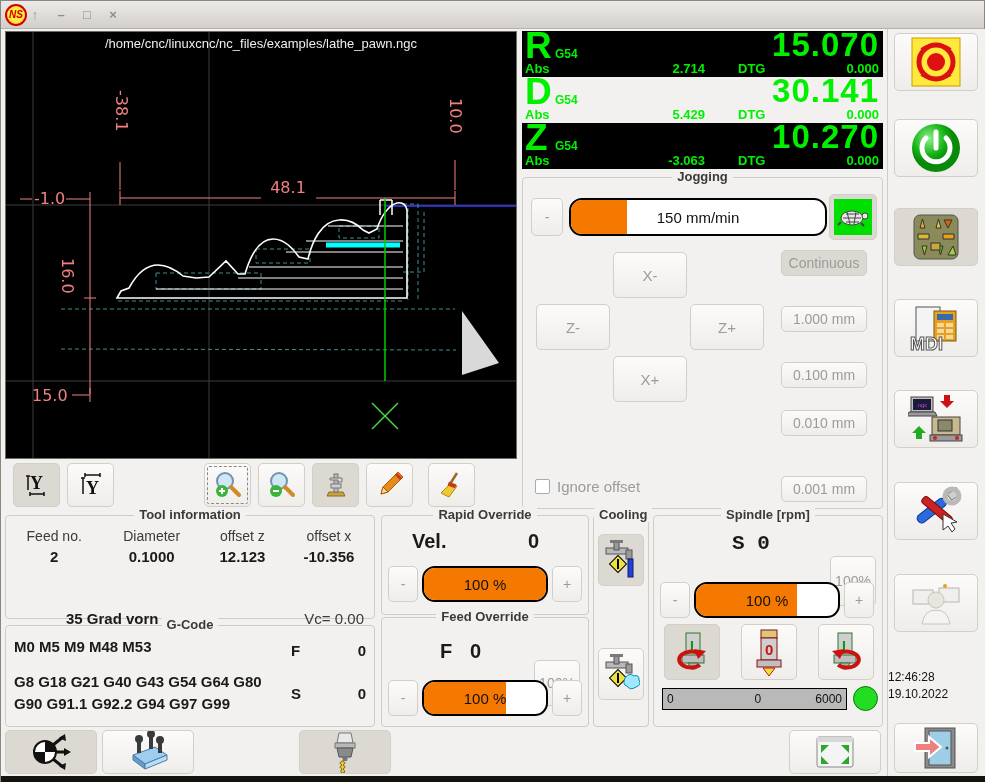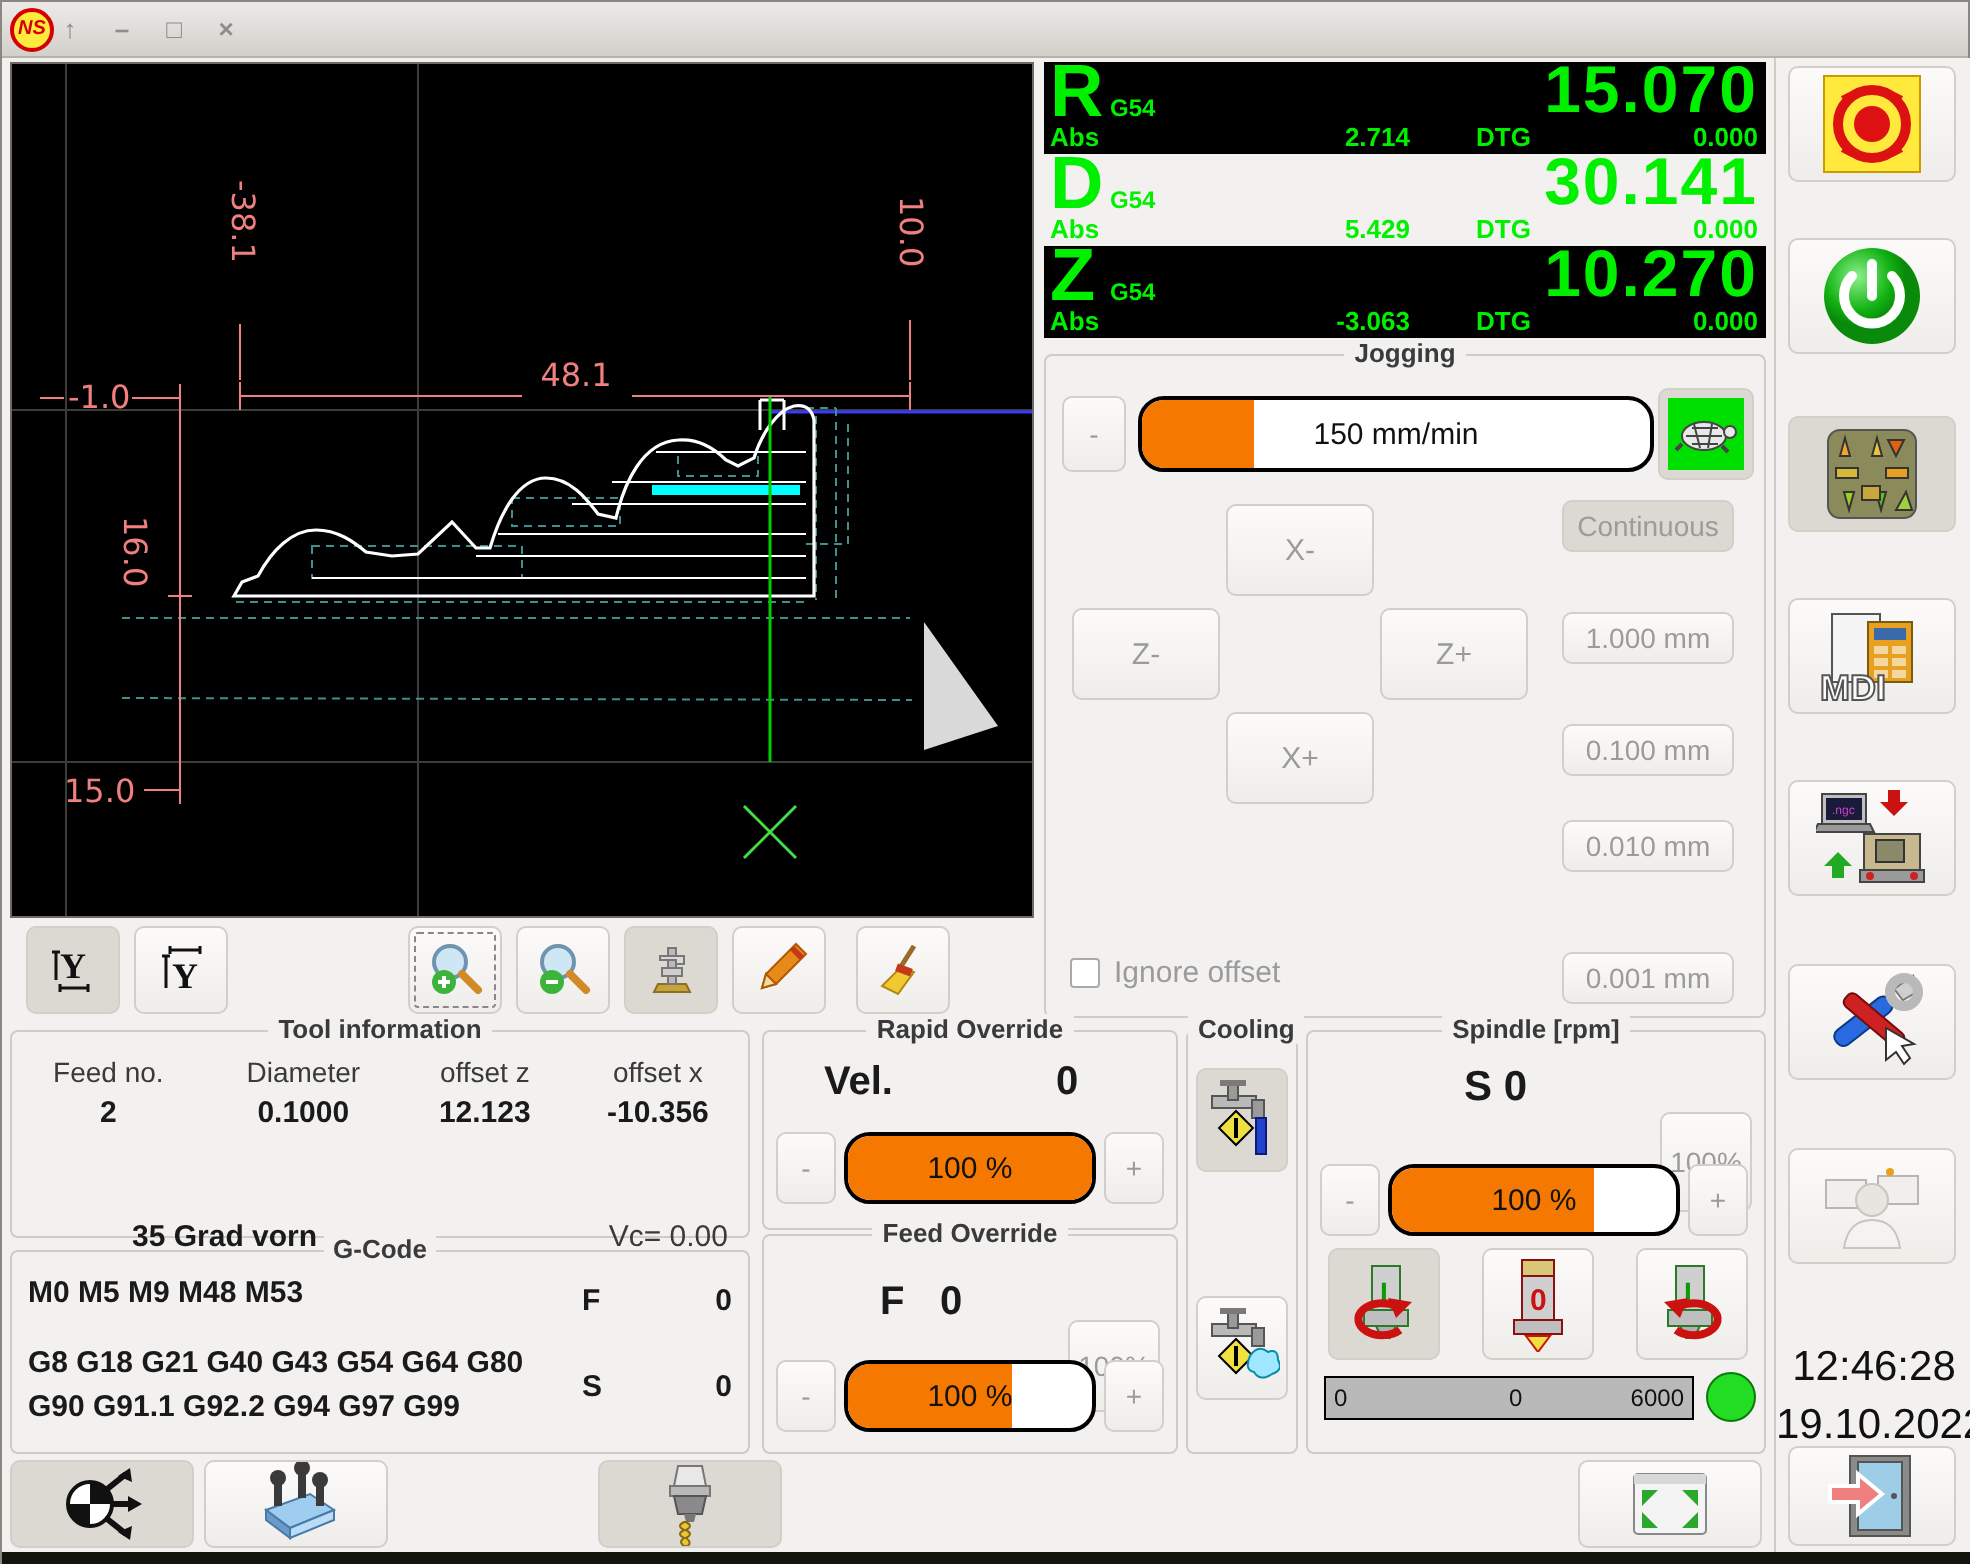--- a/index.html
+++ b/index.html
@@ -78,31 +78,31 @@
 
   #rapid { left:380px; top:514px; width:208px; height:100px; }
   #feed { left:380px; top:616px; width:208px; height:110px; }
   .ov-label { position:absolute; font-size:20px; font-weight:bold; color:#1a1a1a; }
   .mini-reset { font-size:14px;margin-top:32px; }
 
   #cooling { left:592px; top:514px; width:56px; height:212px; }
   .cool-btn { left:4px; width:46px; height:52px; }
 
   #spindle { left:652px; top:514px; width:230px; height:212px; }
-  #spindle .s-label { position:absolute; left:78px; top:16px; font-size:21px; font-weight:bold; color:#1a1a1a; }
+  #spindle .s-label { position:absolute; left:78px; top:16px; font-size:21px; font-weight:bold; color:#1a1a1a;font-family:Liberation Mono, monospace; }
   #spindle-gauge { position:absolute; left:8px; top:172px; width:185px; height:22px; background:#b9b9b9;
     border:1px solid #000; font-size:12px; color:#111; }
   #spindle-gauge span { position:absolute; top:3px; }
   #spindle-led { position:absolute; right:4px; top:170px; width:25px; height:25px; border-radius:50%;
     background:#22dd22; border:1px solid #0a7a0a; }
 
   
   #sidebar { position:absolute; left:886px; top:28px; width:99px; height:747px; background:#f2f1ef; border-left:1px solid #cfccc6; }
   .side-btn { left:6px; width:84px; height:58px; }
-  #clock { position:absolute; left:0; top:640px; width:100%; text-align:center; font-size:21px; color:#111; line-height:1.4; }
+  #clock { position:absolute; left:0; top:640px; width:100%; text-align:left; font-size:12px; color:#111; line-height:1.4; }
 
   
   #bottom-toolbar { position:absolute; left:0; top:727px; width:886px; height:48px; background:#f2f1ef; }
   .bt-btn { top:2px; width:92px; height:44px; }
   #statusbar { position:absolute; left:0; top:775px; width:985px; height:7px; background:#14140f; }
 </style>
 </head>
 <body>
 
 <div id="window">
@@ -186,20 +186,21 @@
       </g>
       <g fill="#f08080" font-size="16" font-family="DejaVu Sans, sans-serif">
         <text x="282" y="161" text-anchor="middle">48.1</text>
         <text transform="translate(110,58) rotate(90)">-38.1</text>
         <text transform="translate(444,66) rotate(90)">10.0</text>
         <text x="28" y="172">-1.0</text>
         <text transform="translate(56,226) rotate(90)">16.0</text>
         <text x="26" y="369">15.0</text>
       </g>
     </svg>
+    <div class="filepath">/home/cnc/linuxcnc/nc_files/examples/lathe_pawn.ngc</div>
   </div>
 
   <div id="preview-toolbar" style="padding-left:8px;">
     <div class="ptb-btn pressed">
       <svg width="30" height="30" viewBox="0 0 30 30">
         <text x="8" y="19" font-size="18" font-weight="bold" font-family="Liberation Serif,serif" fill="#111">Y</text>
         <path d="M6,6 V20 M4,6 H8 M8,24 H22 M8,22 v4 M22,22 v4" stroke="#111" stroke-width="1.5" fill="none"></path>
       </svg>
     </div>
     <div class="ptb-btn" style="margin-right:90px;">

